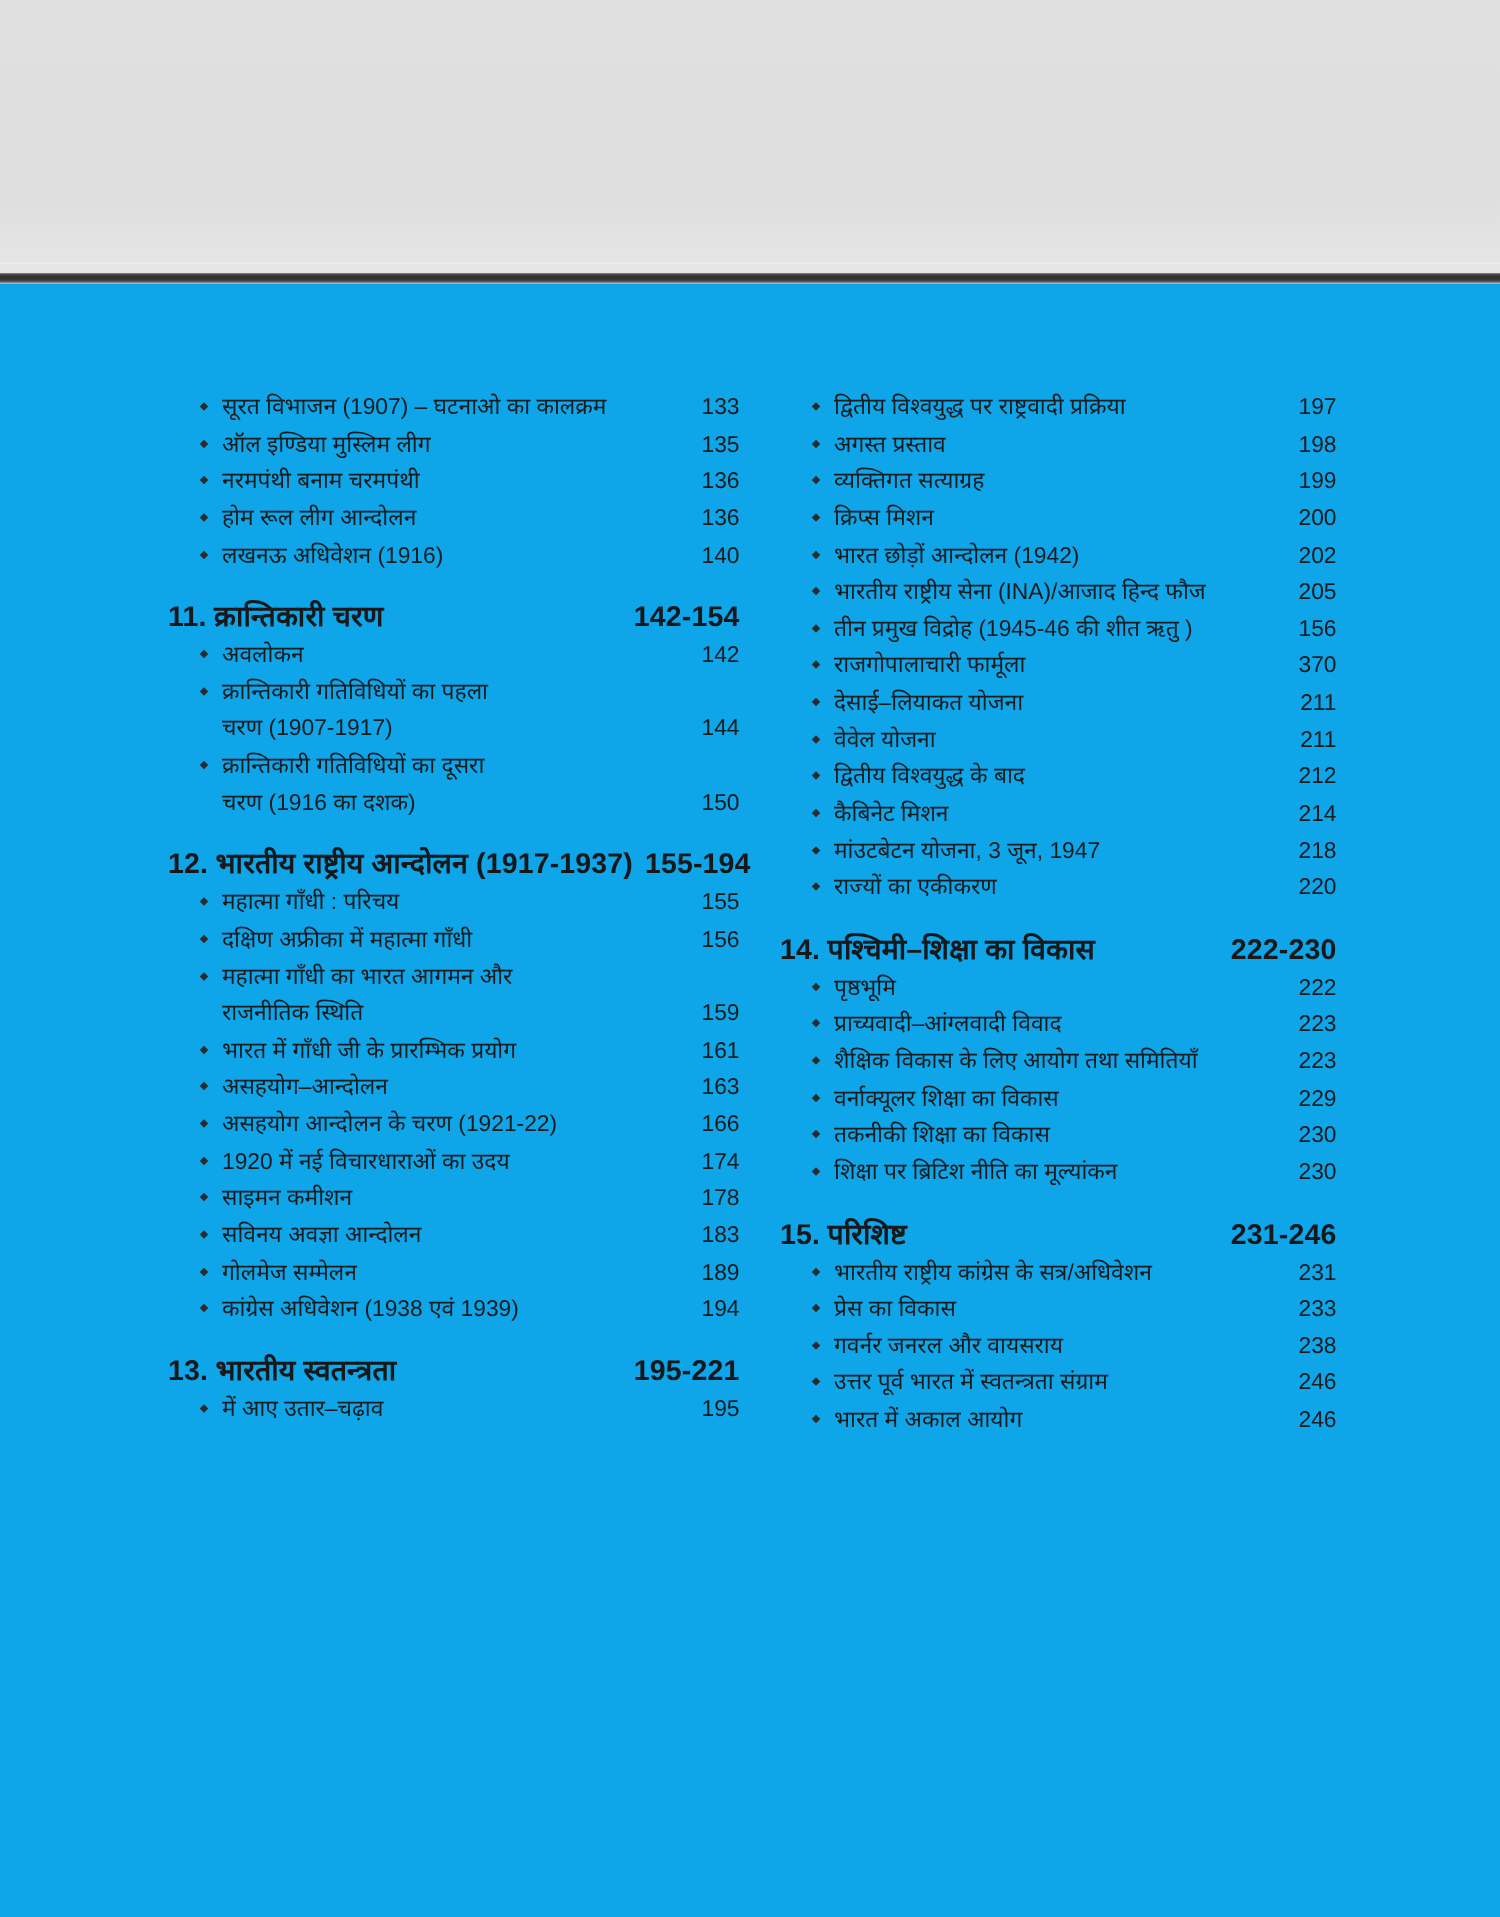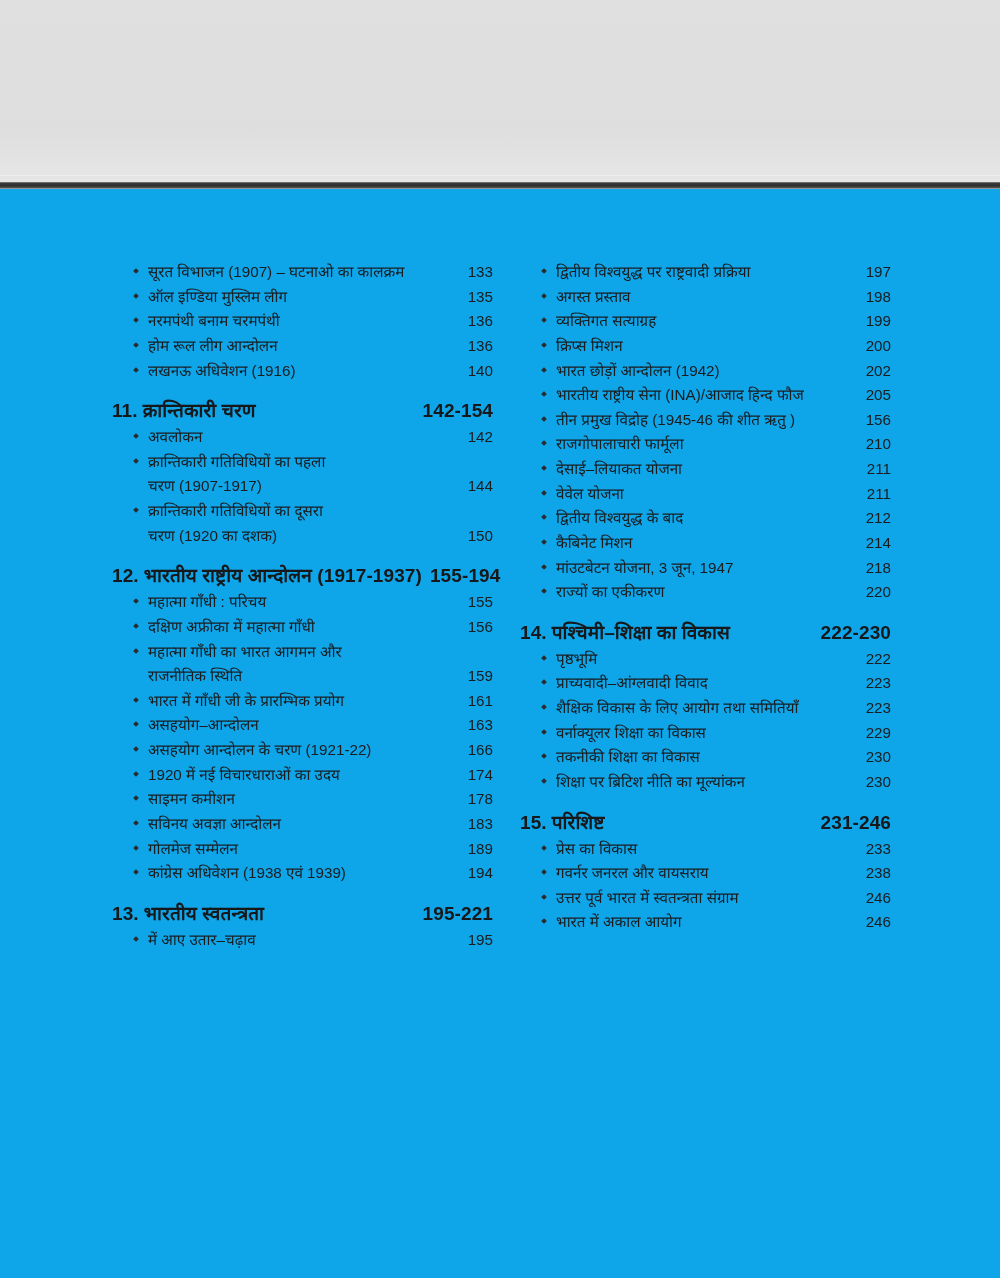--- a/index.html
+++ b/index.html
@@ -221,21 +221,21 @@
           </span>
           <span class="entry-spacer"></span>
           <span class="entry-page">144</span>
         </div>
         <div class="entry-row two-line">
           <span class="entry-bullet">
             <span class="dot"></span>
           </span>
           <span class="entry-text">
             <span class="line">क्रान्तिकारी गतिविधियों का दूसरा</span>
-            <span class="line">चरण (1920 का दशक)</span>
+            <span class="line">चरण (1916 का दशक)</span>
           </span>
           <span class="entry-spacer"></span>
           <span class="entry-page">150</span>
         </div>
         <div class="chapter-row">
           <span class="chapter-num">12.</span>
           <span class="chapter-title">भारतीय राष्ट्रीय आन्दोलन (1917-1937)</span>
           <span class="chapter-spacer"></span>
           <span class="chapter-pages">155-194</span>
         </div>
@@ -439,21 +439,21 @@
           <span class="entry-page">156</span>
         </div>
         <div class="entry-row">
           <span class="entry-bullet">
             <span class="dot"></span>
           </span>
           <span class="entry-text">
             <span class="line">राजगोपालाचारी फार्मूला</span>
           </span>
           <span class="entry-spacer"></span>
-          <span class="entry-page">210</span>
+          <span class="entry-page">370</span>
         </div>
         <div class="entry-row">
           <span class="entry-bullet">
             <span class="dot"></span>
           </span>
           <span class="entry-text">
             <span class="line">देसाई–लियाकत योजना</span>
           </span>
           <span class="entry-spacer"></span>
           <span class="entry-page">211</span>
@@ -578,20 +578,30 @@
           <span class="chapter-num">15.</span>
           <span class="chapter-title">परिशिष्ट</span>
           <span class="chapter-spacer"></span>
           <span class="chapter-pages">231-246</span>
         </div>
         <div class="entry-row">
           <span class="entry-bullet">
             <span class="dot"></span>
           </span>
           <span class="entry-text">
+            <span class="line">भारतीय राष्ट्रीय कांग्रेस के सत्र/अधिवेशन</span>
+          </span>
+          <span class="entry-spacer"></span>
+          <span class="entry-page">231</span>
+        </div>
+        <div class="entry-row">
+          <span class="entry-bullet">
+            <span class="dot"></span>
+          </span>
+          <span class="entry-text">
             <span class="line">प्रेस का विकास</span>
           </span>
           <span class="entry-spacer"></span>
           <span class="entry-page">233</span>
         </div>
         <div class="entry-row">
           <span class="entry-bullet">
             <span class="dot"></span>
           </span>
           <span class="entry-text">

